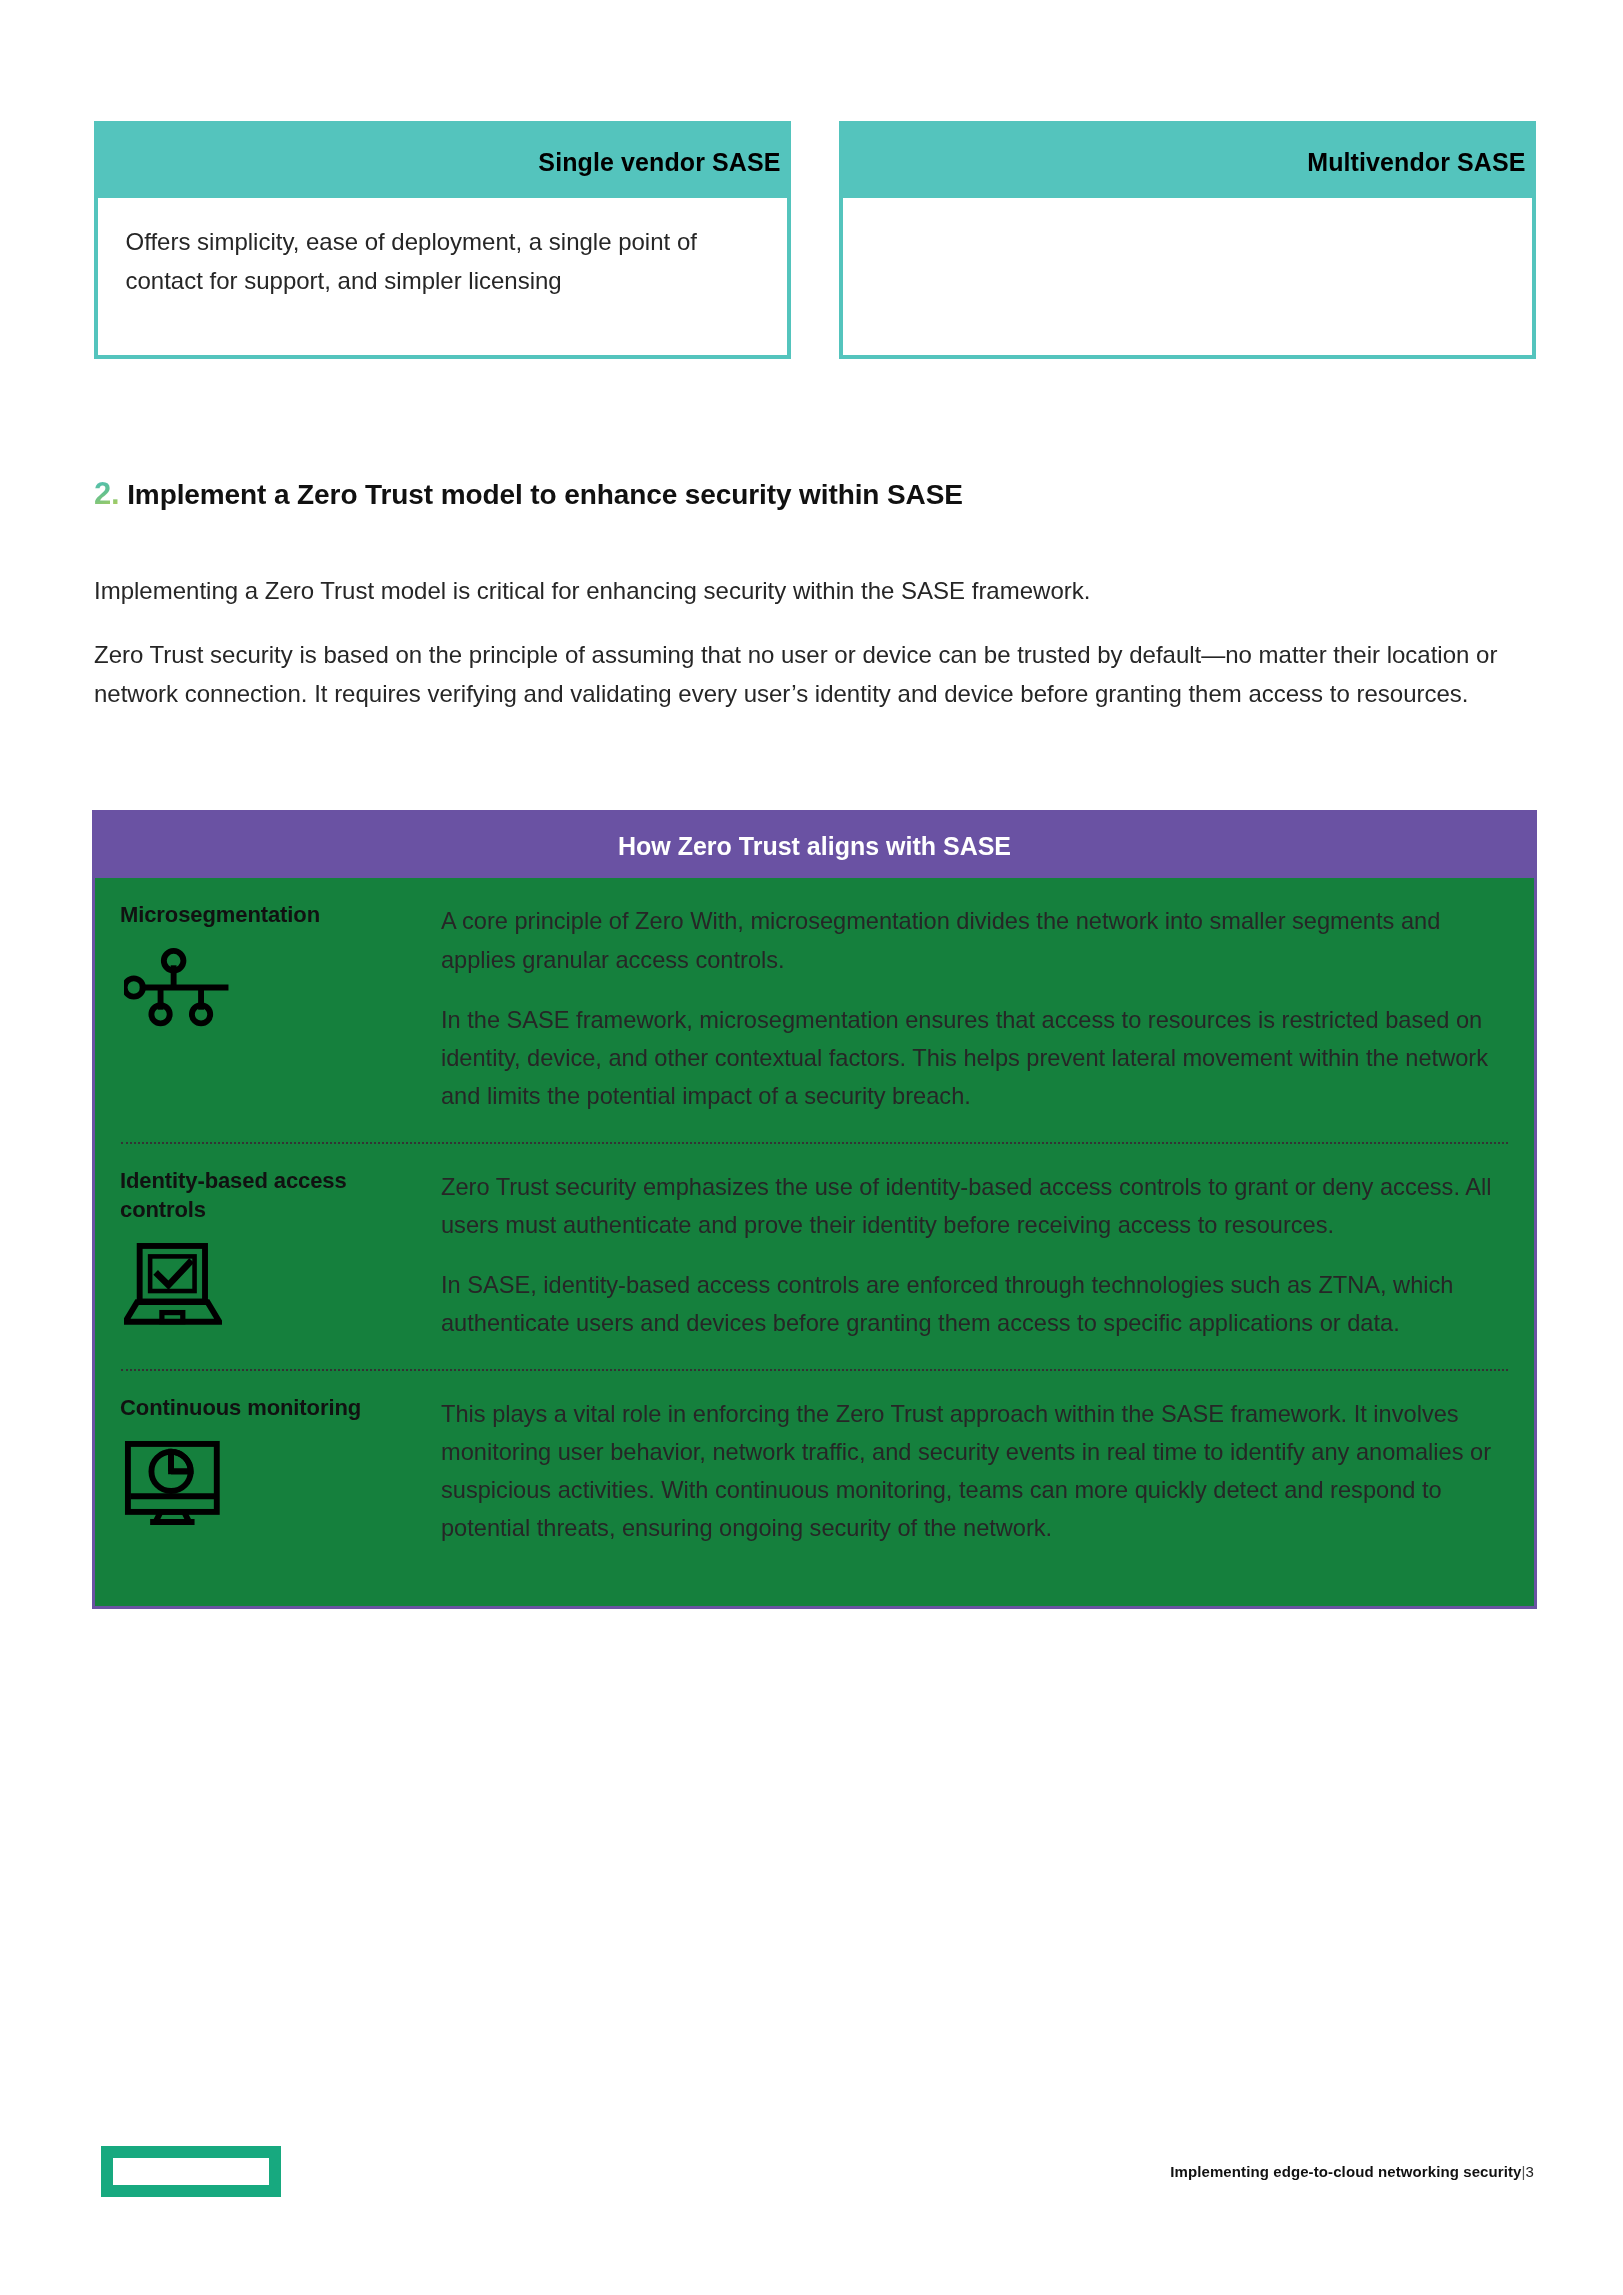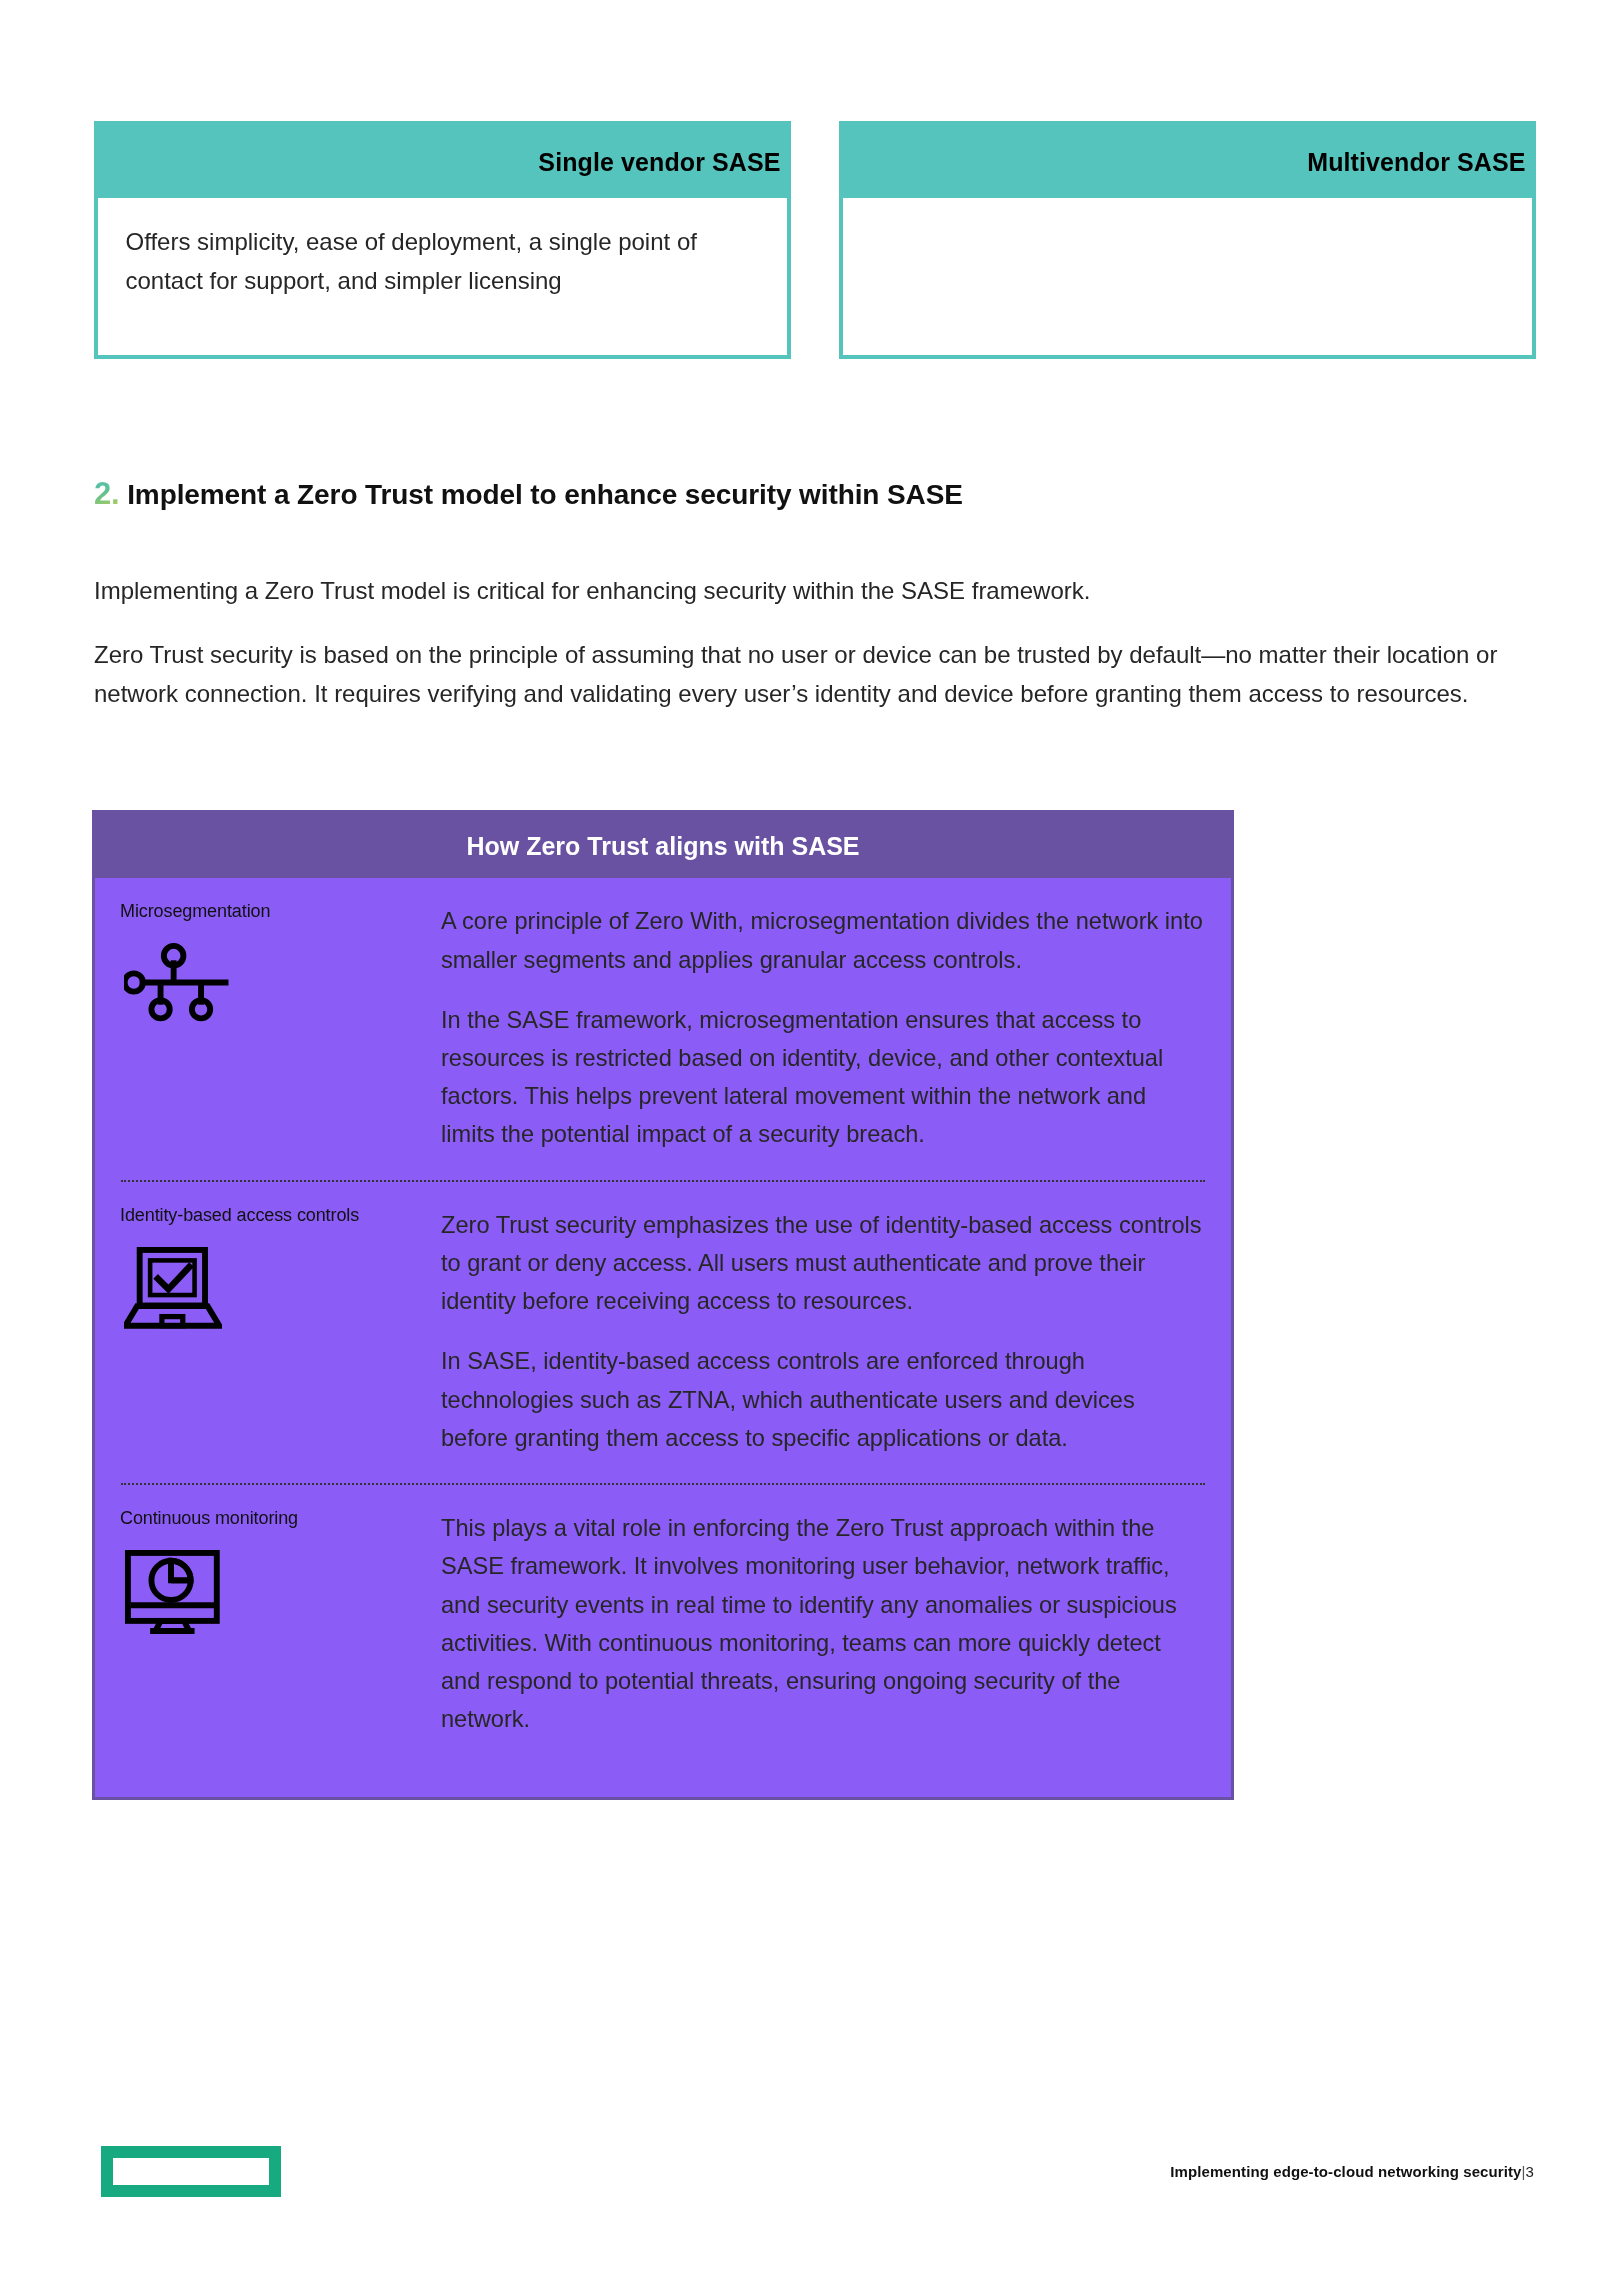--- a/index.html
+++ b/index.html
@@ -98,24 +98,24 @@
     font-weight: 300;
   }
   .par-1 { top: 547px; }
   .par-2 { top: 611px; width: 1436px; }
 
   
   .zt-table {
     position: absolute;
     left: 92px;
     top: 810px;
-    width: 1142px;
+    width: 1445px;
     box-sizing: border-box;
     border: 3.9px solid #6a52a3;
-    background: #8b5cf6;
+    background: #15803d;
   }
   .zt-table-head {
     background: #6a52a3;
     color: #ffffff;
     text-align: center;
     font-weight: bold;
     font-size: 25px;
     padding: 19.6px 6.5px 18.3px 6.5px;
     line-height: 1.1;
   }
@@ -132,22 +132,22 @@
     border-bottom: 2px dotted #333333;
     margin: 19.6px 26px 0 26px;
   }
   .zt-label-col {
     width: 321px;
     flex: 0 0 321px;
     padding-right: 13px;
     box-sizing: border-box;
   }
   .zt-label {
-    font-size: 18px;
-    font-weight: normal;
+    font-size: 22px;
+    font-weight: bold;
     color: #111111;
     line-height: 1.33;
     letter-spacing: -0.1px;
   }
   .zt-icon {
     margin-top: 18.3px;
     margin-left: 3.9px;
   }
   .zt-text-col {
     flex: 1 1 auto;

